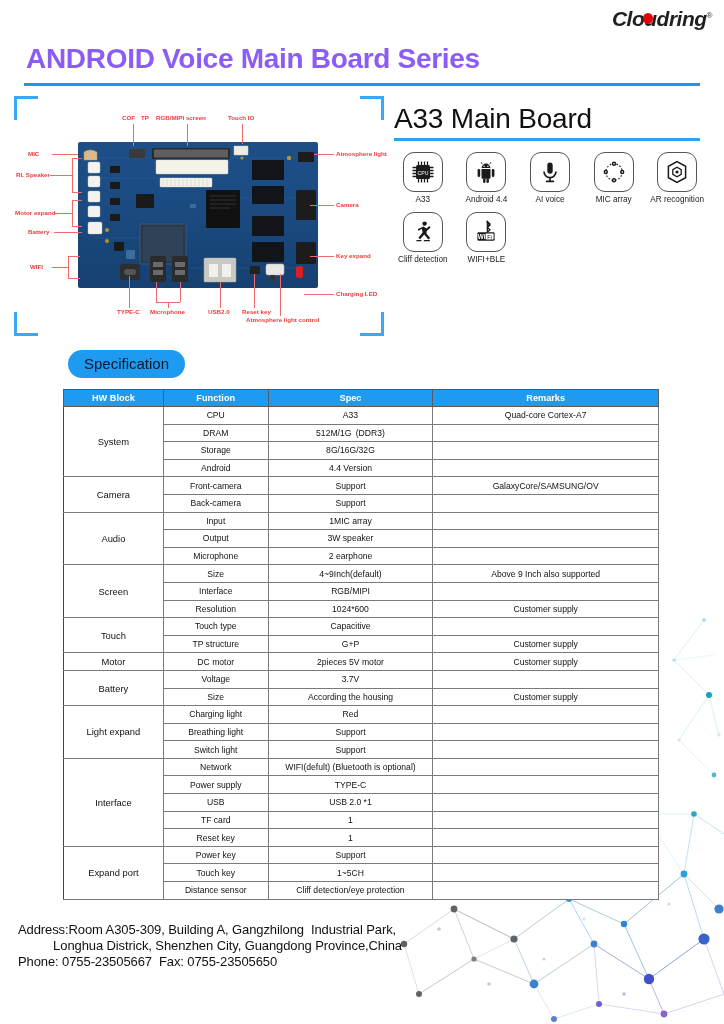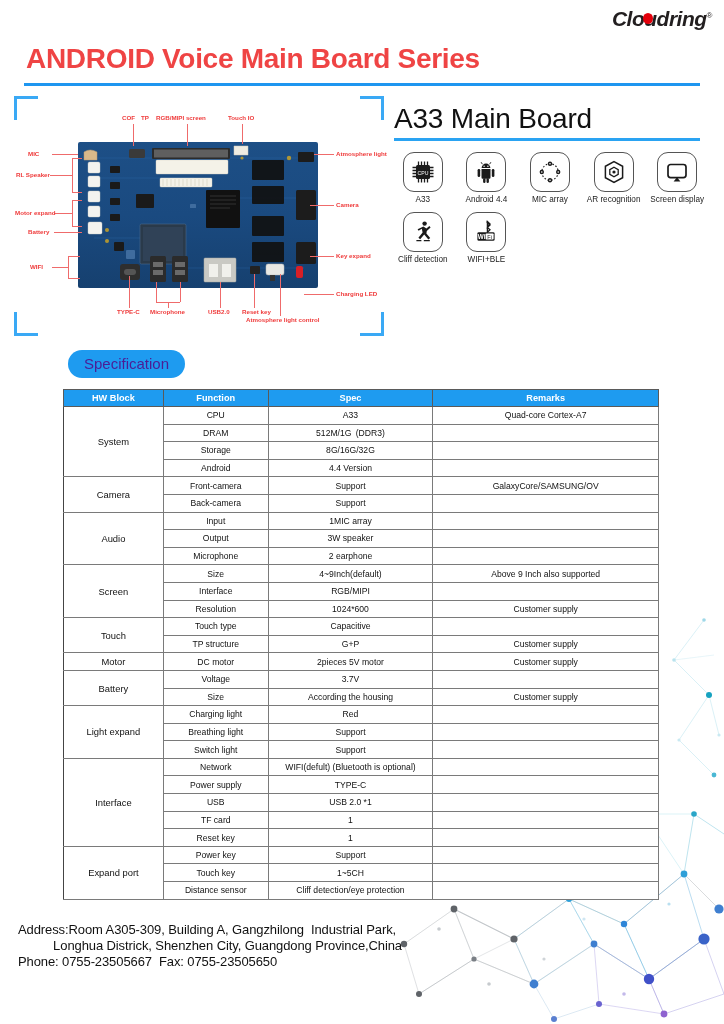--- a/index.html
+++ b/index.html
@@ -57,21 +57,21 @@
     font-style: normal;
     font-weight: normal;
     color: #231f20;
   }
 
   .page-title {
     position: absolute;
     top: 43px; left: 26px;
     font-size: 28px;
     font-weight: bold;
-    color: #ef4444;
+    color: #8b5cf6;
     letter-spacing: -0.3px;
     z-index: 5;
   }
   .title-rule {
     position: absolute;
     top: 83px; left: 24px;
     width: 676px; height: 3px;
     background: #1e96f0;
     z-index: 5;
   }
@@ -162,21 +162,21 @@
     color: #222;
     text-align: center;
     white-space: nowrap;
   }
 
   
   .spec-pill {
     position: absolute;
     left: 68px; top: 350px;
     background: #1e9bf0;
-    color: #4c1d95;
+    color: #0f172a;
     font-size: 15px;
     padding: 5px 16px 6px 16px;
     border-radius: 14px;
     z-index: 5;
   }
 
   table.spec {
     position: absolute;
     left: 63px; top: 389px;
     width: 596px;
@@ -511,20 +511,31 @@
           <path d="M8.4 4.2 L7.1 2.2 M15.6 4.2 L16.9 2.2"></path>
         </g>
         <circle cx="10.1" cy="6.2" r="0.7" fill="#fff"></circle>
         <circle cx="13.9" cy="6.2" r="0.7" fill="#fff"></circle>
       </svg>
     </div>
     <div class="icon-cap">Android 4.4</div>
   </div>
 
 
+  <div class="icon-cell">
+    <div class="icon-box">
+      <svg width="24" height="24" viewBox="0 0 24 24" fill="#1a1a1a">
+        <rect x="9.3" y="2.4" width="5.4" height="11.4" rx="2.7"></rect>
+        <path d="M6 11.6 a6 6 0 0 0 12 0" fill="none" stroke="#1a1a1a" stroke-width="1.7"></path>
+        <rect x="11.2" y="17.4" width="1.6" height="3.6"></rect>
+        <rect x="7.8" y="20.6" width="8.4" height="1.7" rx="0.8"></rect>
+      </svg>
+    </div>
+    <div class="icon-cap">AI voice</div>
+  </div>
 
   <div class="icon-cell">
     <div class="icon-box">
       <svg width="26" height="26" viewBox="0 0 26 26">
         <circle cx="13" cy="13" r="8.2" fill="none" stroke="#1a1a1a" stroke-width="1.1" stroke-dasharray="1.6 1.8"></circle>
         <g fill="#1a1a1a">
           <circle cx="13" cy="4.8" r="2.2"></circle>
           <circle cx="21.2" cy="13" r="2.2"></circle>
           <circle cx="13" cy="21.2" r="2.2"></circle>
           <circle cx="4.8" cy="13" r="2.2"></circle>
@@ -544,29 +555,20 @@
     <div class="icon-box">
       <svg width="26" height="26" viewBox="0 0 26 26">
         <path d="M13 2.6 L21.6 7.3 V18.7 L13 23.4 L4.4 18.7 V7.3 Z" fill="none" stroke="#1a1a1a" stroke-width="1.5"></path>
         <path d="M13 8.2 L17.2 10.6 V15.4 L13 17.8 L8.8 15.4 V10.6 Z" fill="none" stroke="#1a1a1a" stroke-width="1.3"></path>
         <circle cx="13" cy="13" r="1.6" fill="#1a1a1a"></circle>
       </svg>
     </div>
     <div class="icon-cap">AR recognition</div>
   </div>
 
-  <div class="icon-cell">
-    <div class="icon-box">
-      <svg width="26" height="26" viewBox="0 0 26 26">
-        <rect x="4" y="5.5" width="18" height="13.2" rx="2.6" fill="none" stroke="#1a1a1a" stroke-width="1.7"></rect>
-        <path d="M13 18.2 L16.4 22.4 H9.6 Z" fill="#1a1a1a"></path>
-      </svg>
-    </div>
-    <div class="icon-cap">Screen display</div>
-  </div>
 
 
   <div class="icon-cell">
     <div class="icon-box">
       <svg width="26" height="26" viewBox="0 0 26 26" fill="#1a1a1a">
         <circle cx="14.6" cy="4.6" r="2.2"></circle>
         <path d="M13.4 7.6 L16.4 9.4 L19.4 7 L20.6 8.6 L16.8 12 L16.4 14.6 L20.2 19 L18.4 20.4 L14.2 15.6 L10.2 20.2 L8.4 18.8 L12.6 13.4 L11.8 9.8 L8.6 11.8 L7.6 10.2 Z"></path>
         <g stroke="#1a1a1a" stroke-width="1.2">
           <path d="M6.4 21.6 H11.4 M13.8 21.6 H19.8"></path>
         </g>

